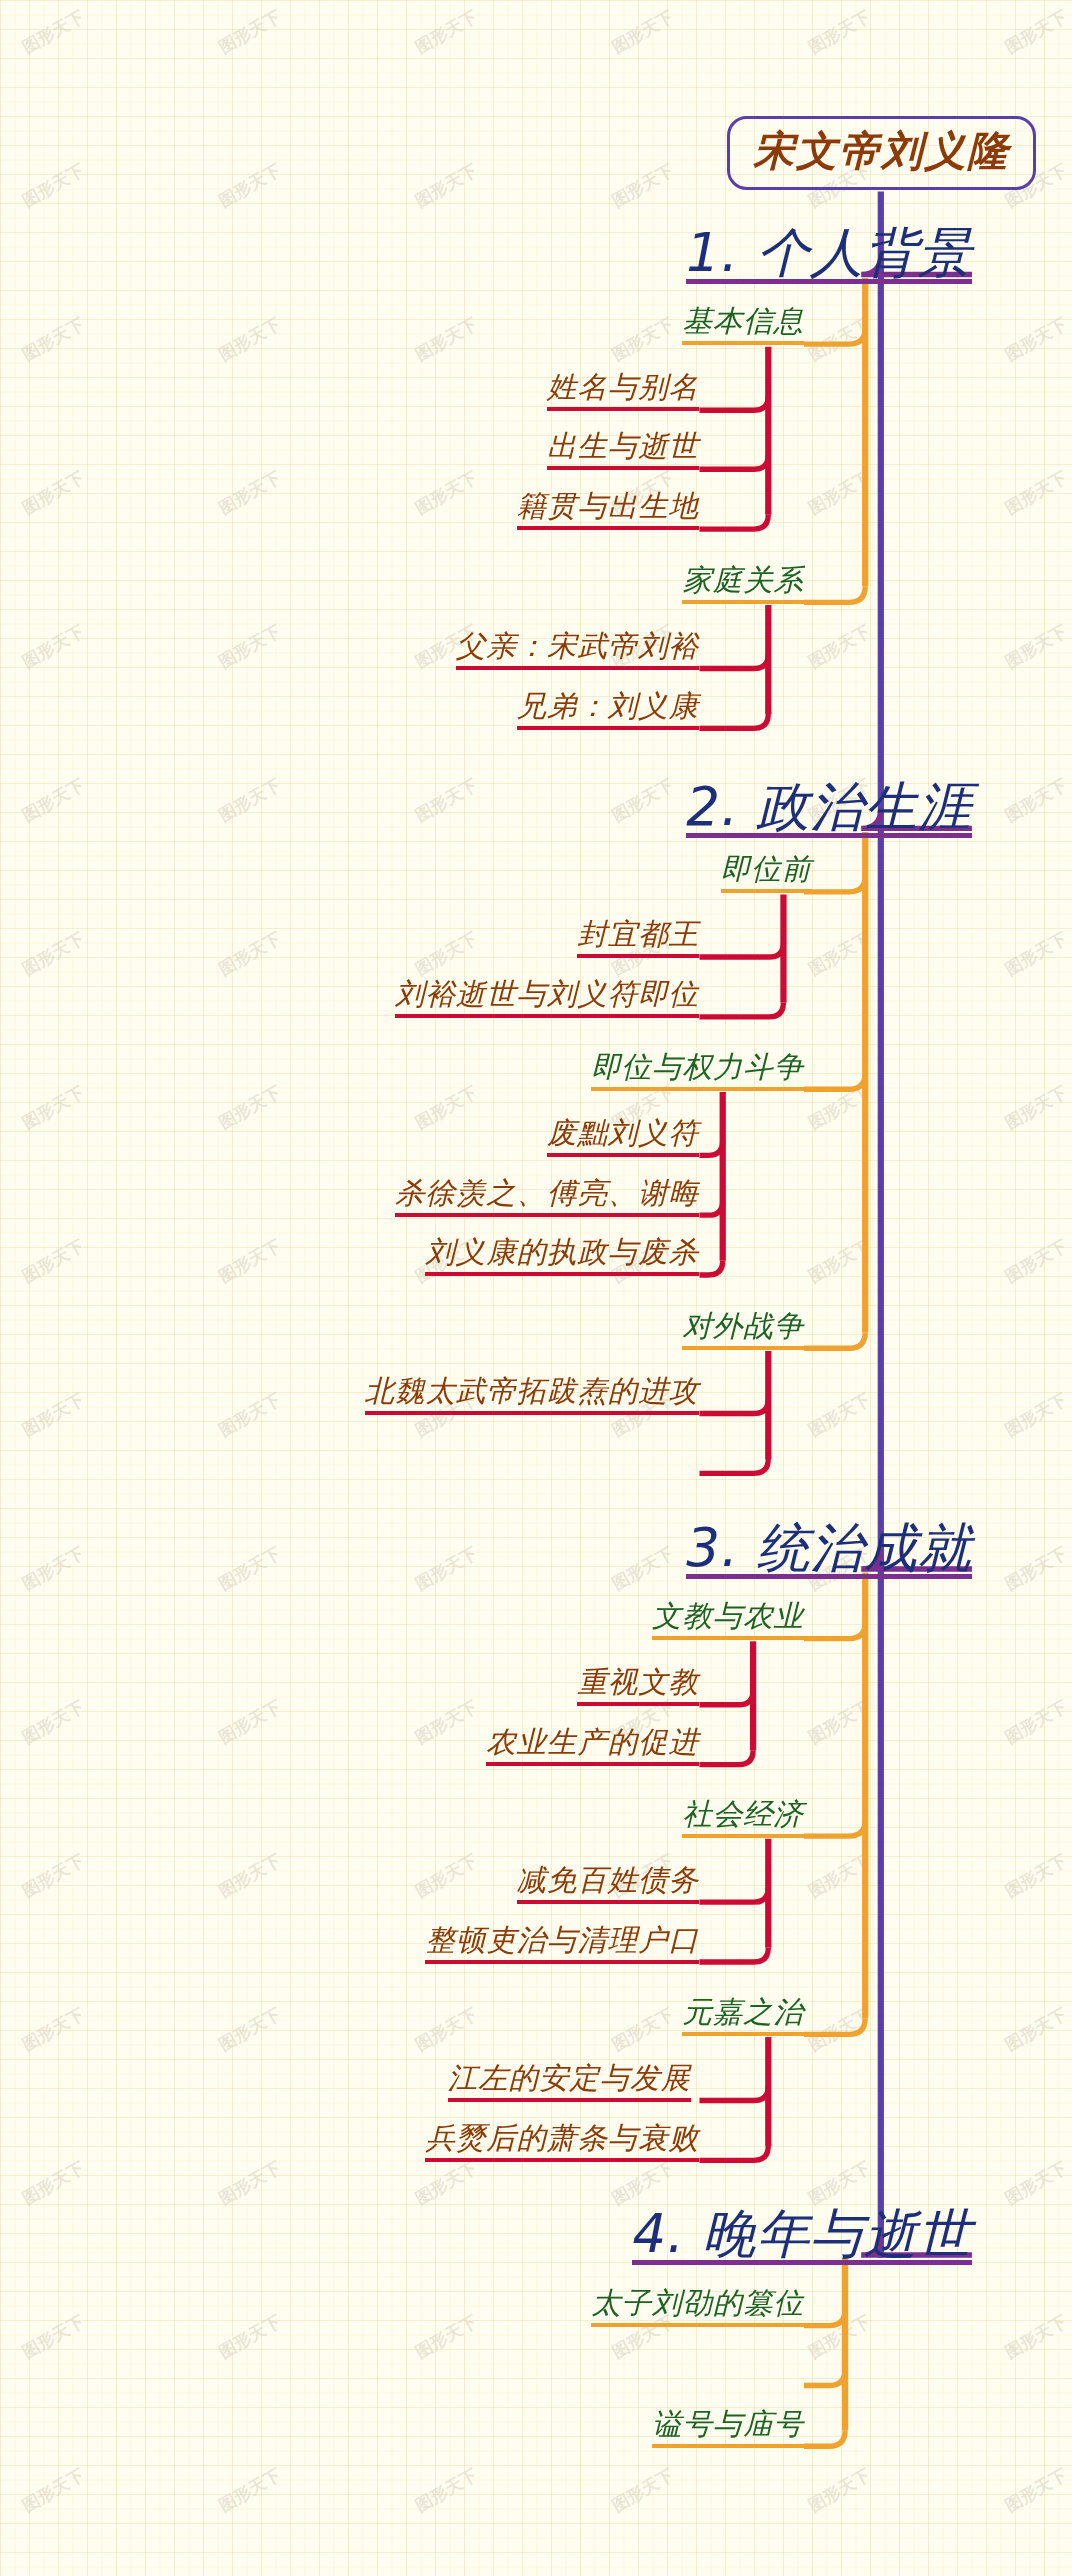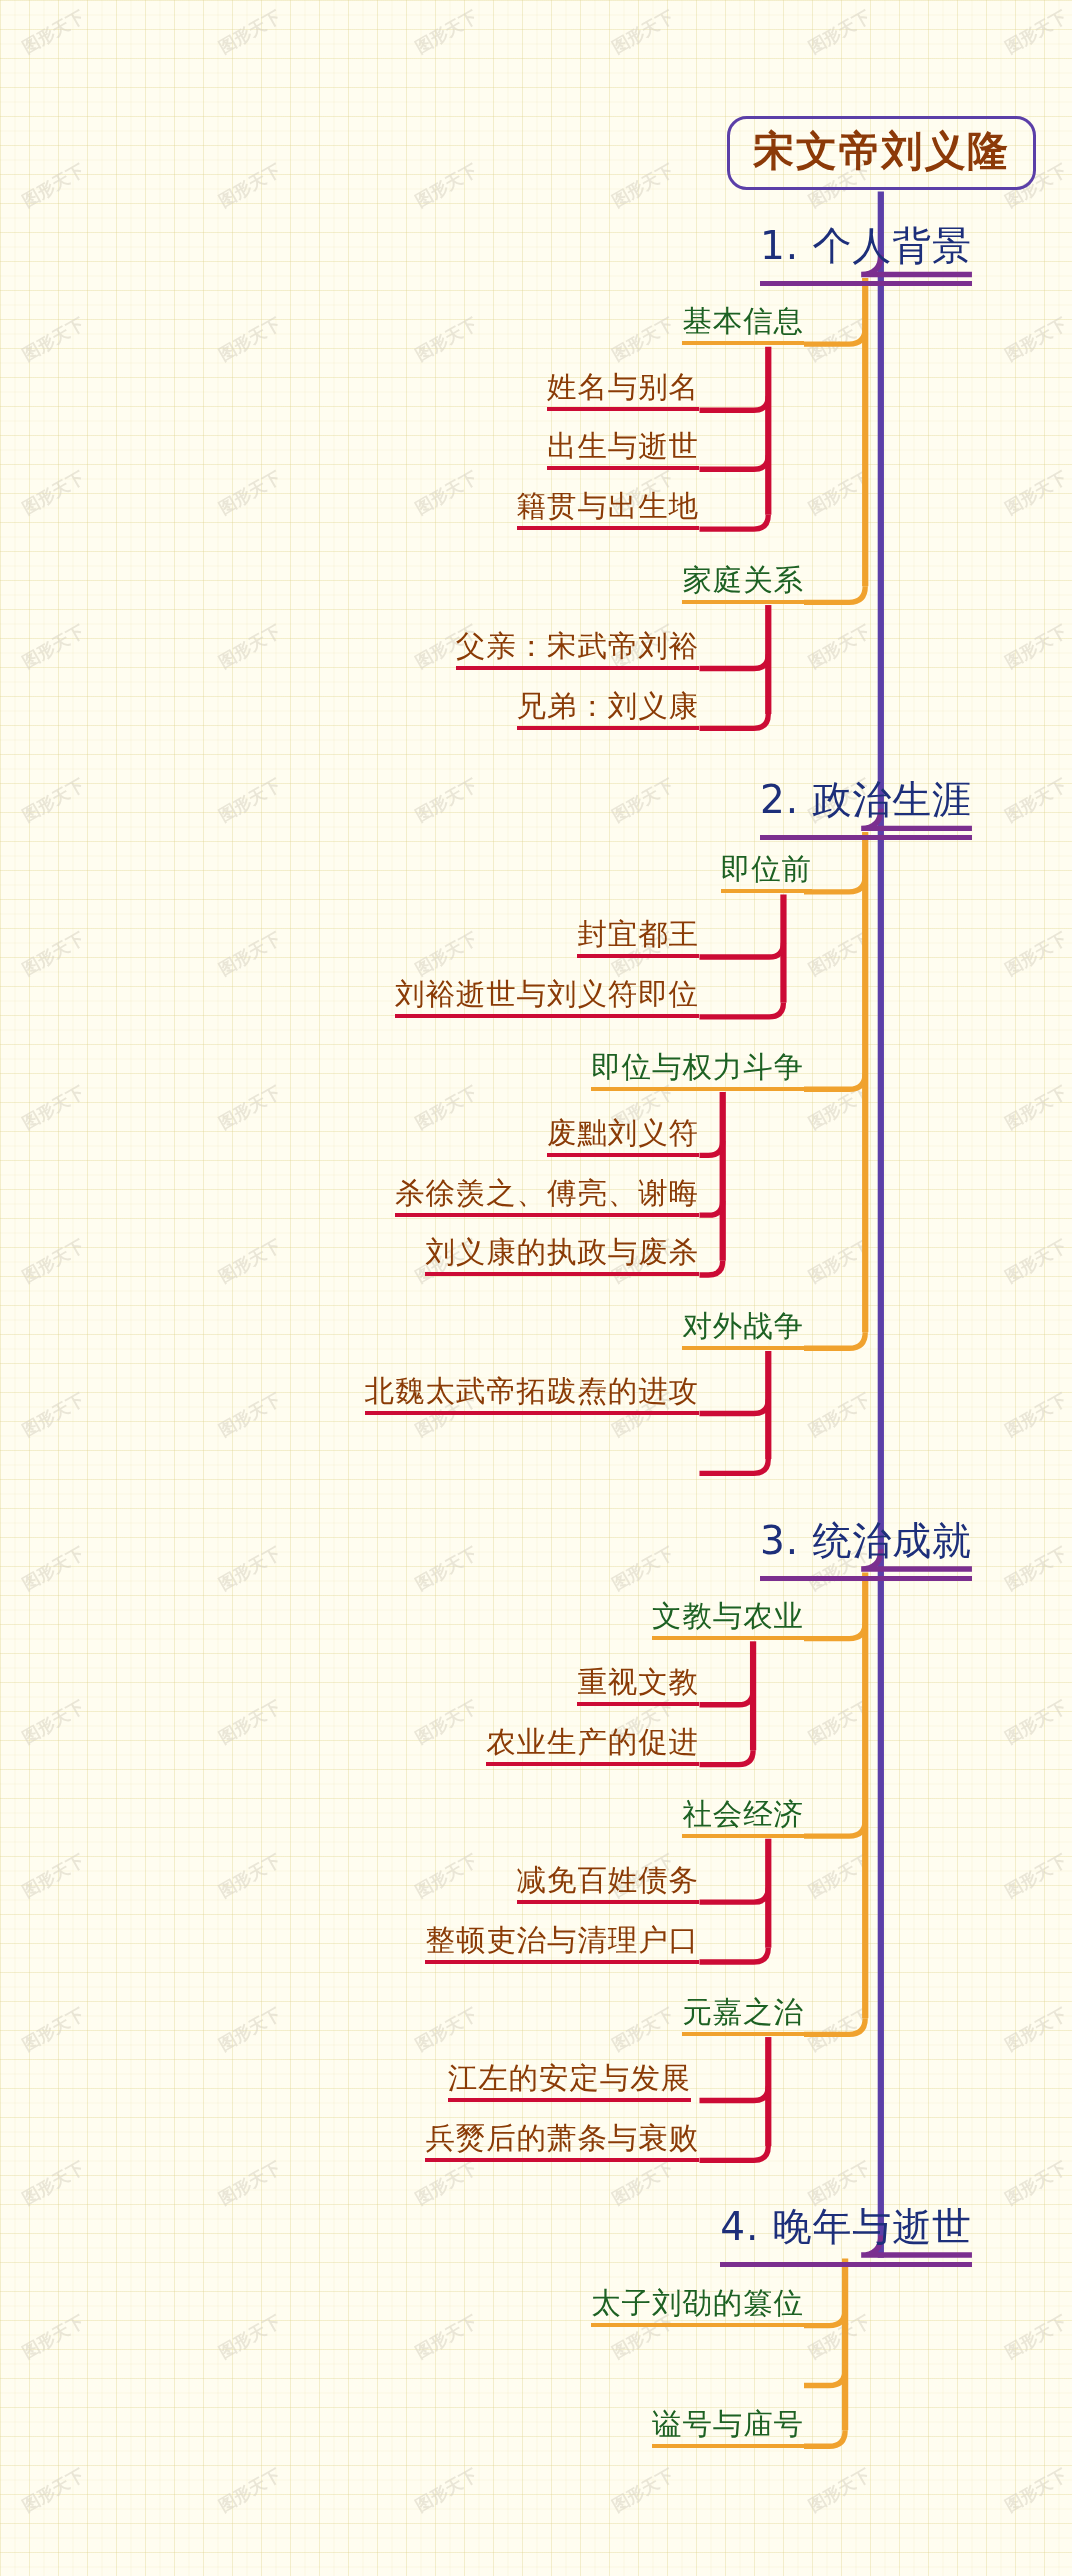--- a/index.html
+++ b/index.html
@@ -23,42 +23,42 @@
   }
   #paper:after{
     content:"";position:absolute;left:0;top:0;right:0;bottom:0;
     background-image:
       linear-gradient(to right, rgba(226,216,150,.16) 0.9px, transparent 0.9px),
       linear-gradient(to bottom, rgba(226,216,150,.16) 0.9px, transparent 0.9px);
     background-size:14.5px 14.5px;
   }
   #wm{position:absolute;left:0;top:0;width:1072px;height:2576px;pointer-events:none;}
   #links{position:absolute;left:0;top:0;width:1072px;height:2576px;pointer-events:none;}
-  #nodes{position:absolute;left:0;top:0;width:1072px;height:2576px;}
+  #nodes{position:absolute;left:0;top:0;width:1072px;height:2576px;font-style:italic;}
 
   .node{position:absolute;white-space:nowrap;line-height:1;}
 
   
   .n-root{
     border:3.6px solid #5b3fa8;
     border-radius:19.7px;
     background:transparent;
     color:#8c3a08;
     font-size:41px;
     font-weight:bold;
     letter-spacing:1.8px;
     padding:11.6px 23px 15px 23px;
     font-family:"DejaVu Sans","Liberation Sans",sans-serif;
   }
   
   .n-l1{
     color:#1d2f7a;
-    font-size:39px;
+    font-size:53px;
     letter-spacing:0.9px;
-    padding-bottom:16px;
+    padding-bottom:0;
     border-bottom:5.4px solid #7b2f8f;
     font-family:"DejaVu Sans","Liberation Sans",sans-serif;
   }
   
   .n-l2{
     color:#1d6123;
     font-size:29.5px;
     letter-spacing:0.9px;
     padding-bottom:4.5px;
     border-bottom:4.5px solid #f0a22e;

